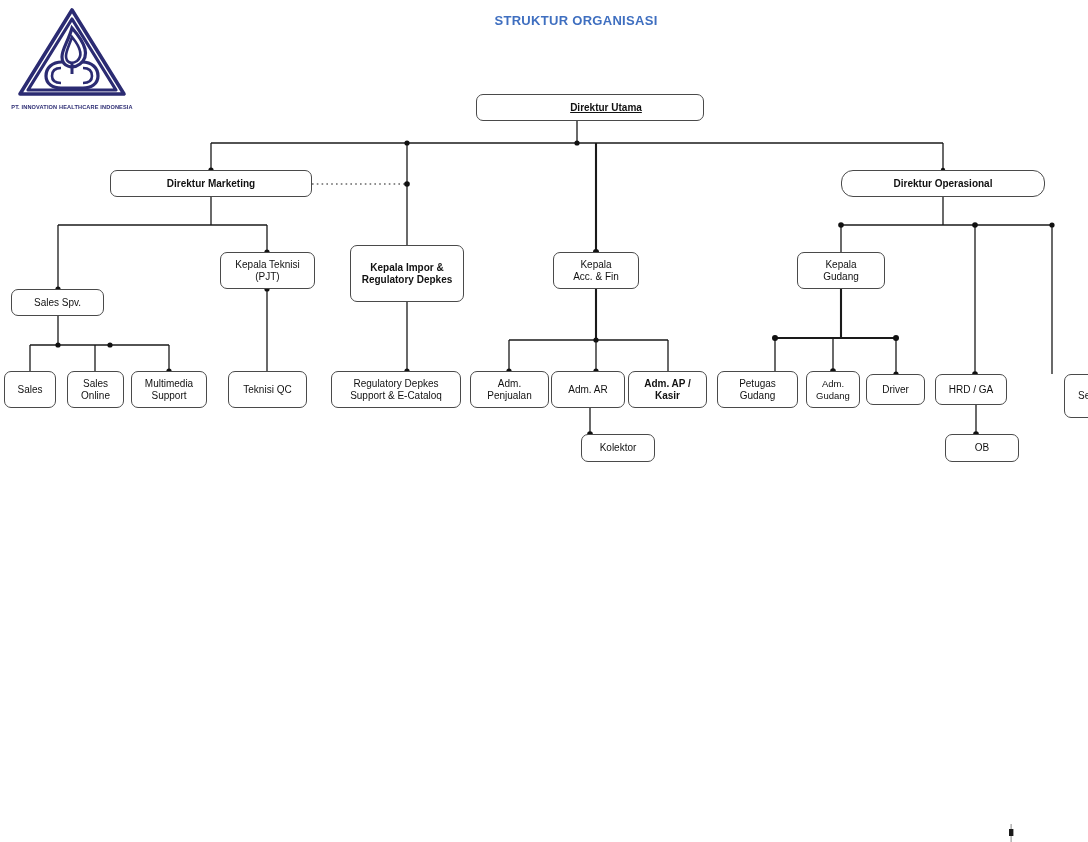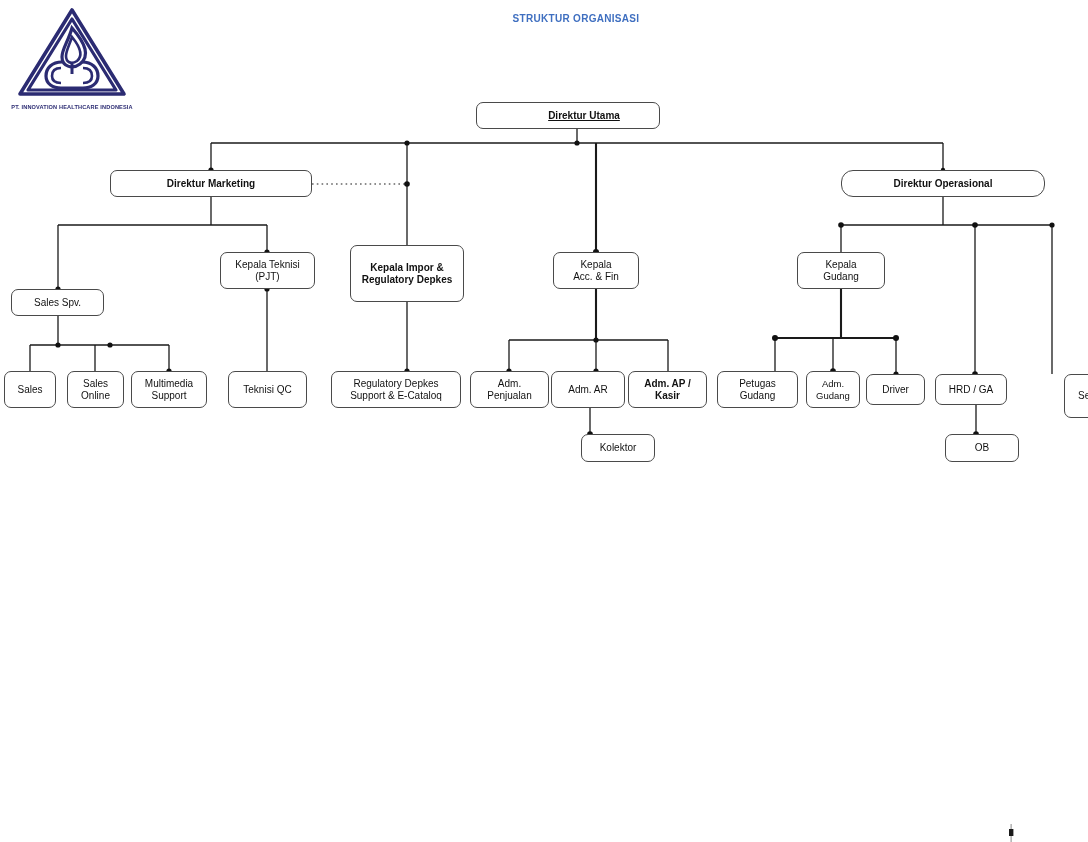--- a/index.html
+++ b/index.html
@@ -20,21 +20,21 @@
     text-align:center;
     font-family:"Liberation Sans","DejaVu Sans",sans-serif;
     font-size:5.6px;font-weight:bold;letter-spacing:.15px;
     color:#2b2b72;white-space:nowrap;
   }
 
   
   #chart-title{
     position:absolute;left:443px;top:13px;width:266px;
     text-align:center;
-    font-size:10px;font-weight:bold;letter-spacing:.3px;
+    font-size:13px;font-weight:bold;letter-spacing:.3px;
     color:#3f6fc0;
   }
 
   
   #wires{position:absolute;left:0;top:0;width:1088px;height:842px;}
 
   
   .node{
     position:absolute;
     box-sizing:border-box;
@@ -166,21 +166,21 @@
       <circle cx="1052" cy="225" r="2.6"></circle>
       <circle cx="775" cy="338" r="3.0"></circle>
       <circle cx="896" cy="338" r="3.0"></circle>
       <circle cx="833" cy="371" r="2.8"></circle>
       <circle cx="896" cy="374" r="2.6"></circle>
       <circle cx="975" cy="374" r="2.8"></circle>
       <circle cx="976" cy="434" r="2.8"></circle>
     </g>
   </svg>
 
-  <div class="node bold underline" style="left:476px;top:102px;width:184px;height:27px;padding-left:35px;">
+  <div class="node bold underline" style="left:476px;top:94px;width:228px;height:27px;padding-left:35px;">
     <span class="lbl">Direktur Utama</span>
   </div>
 
   <div class="node bold" style="left:110px;top:170px;width:202px;height:27px;">
     <span class="lbl">Direktur Marketing</span>
   </div>
 
   <div class="node bold" style="left:841px;top:170px;width:204px;height:27px;border-radius:12px;">
     <span class="lbl">Direktur Operasional</span>
   </div>

